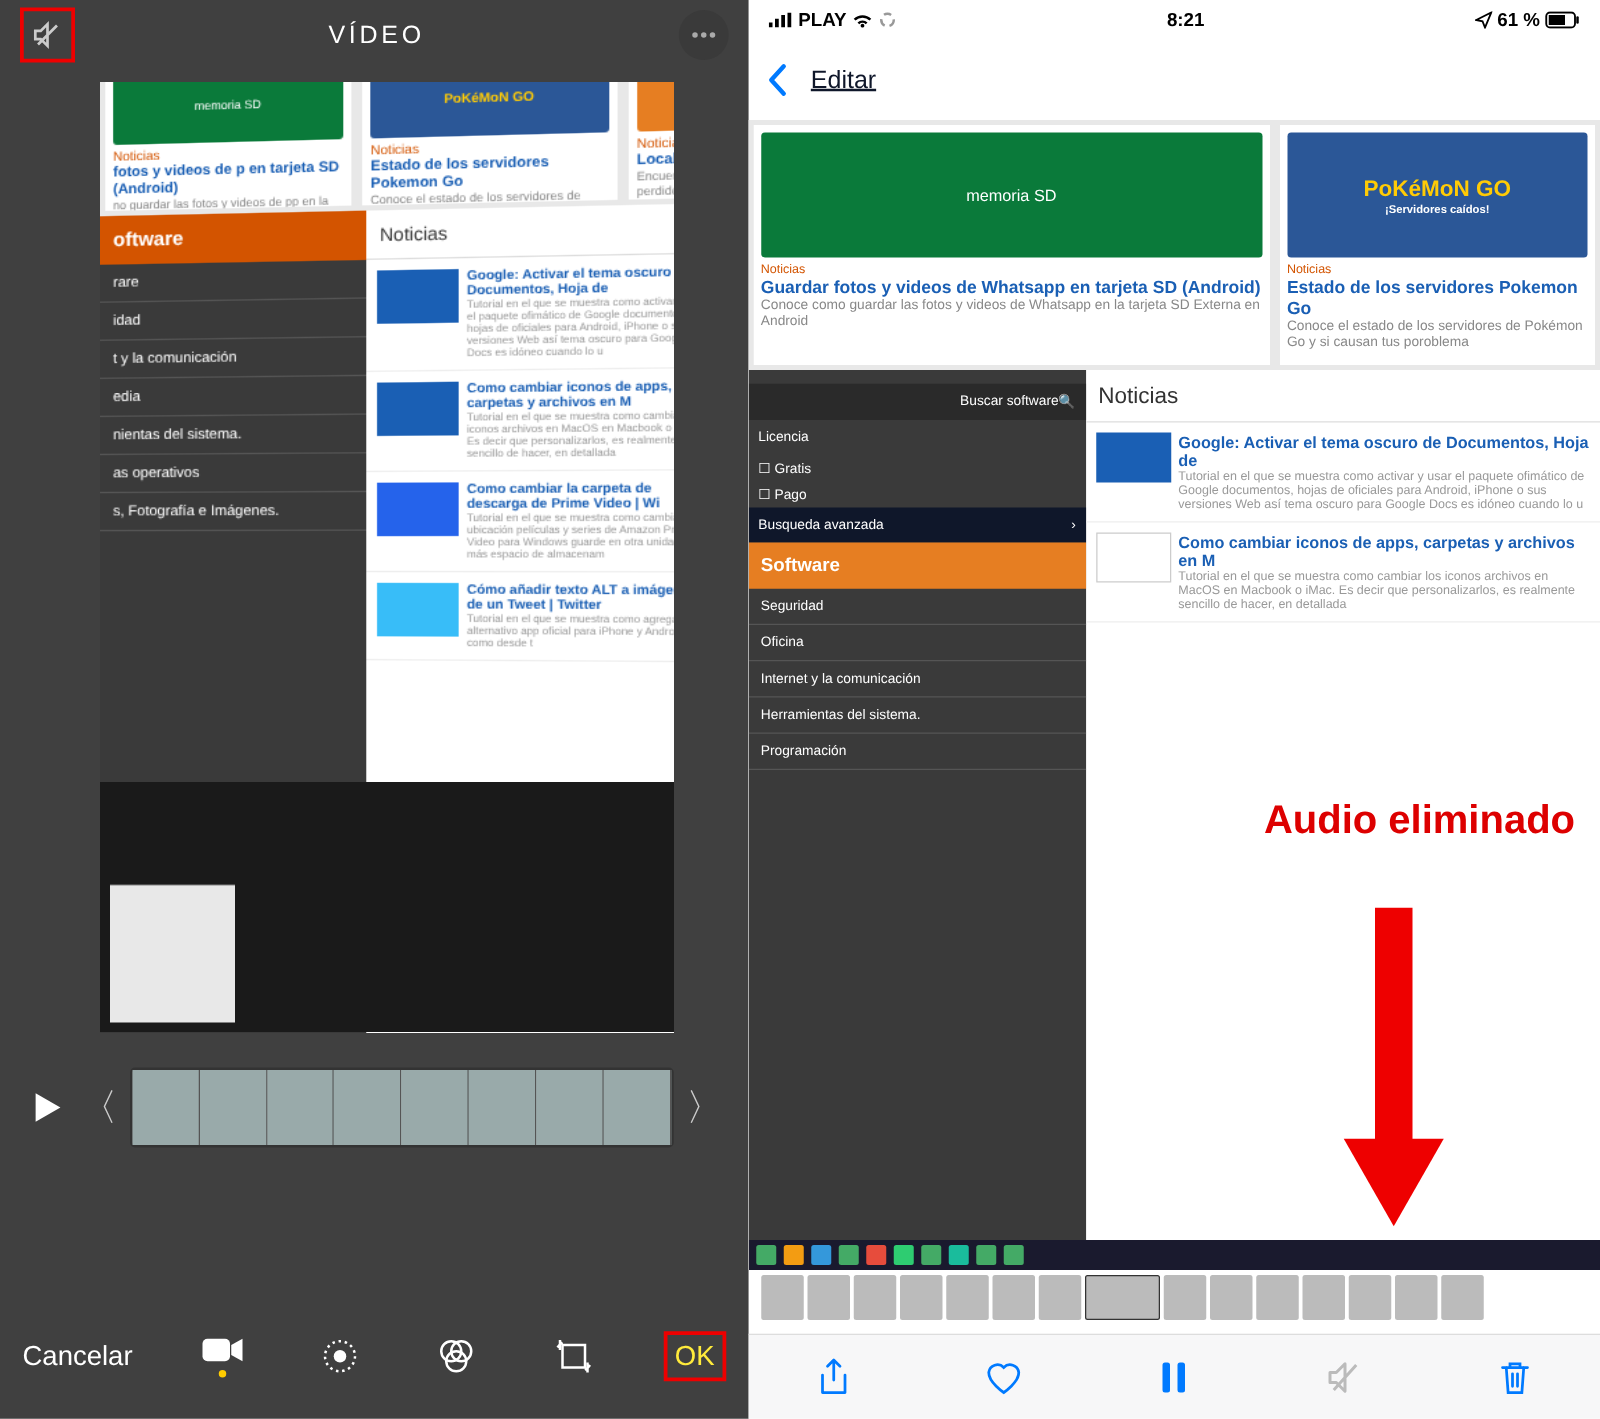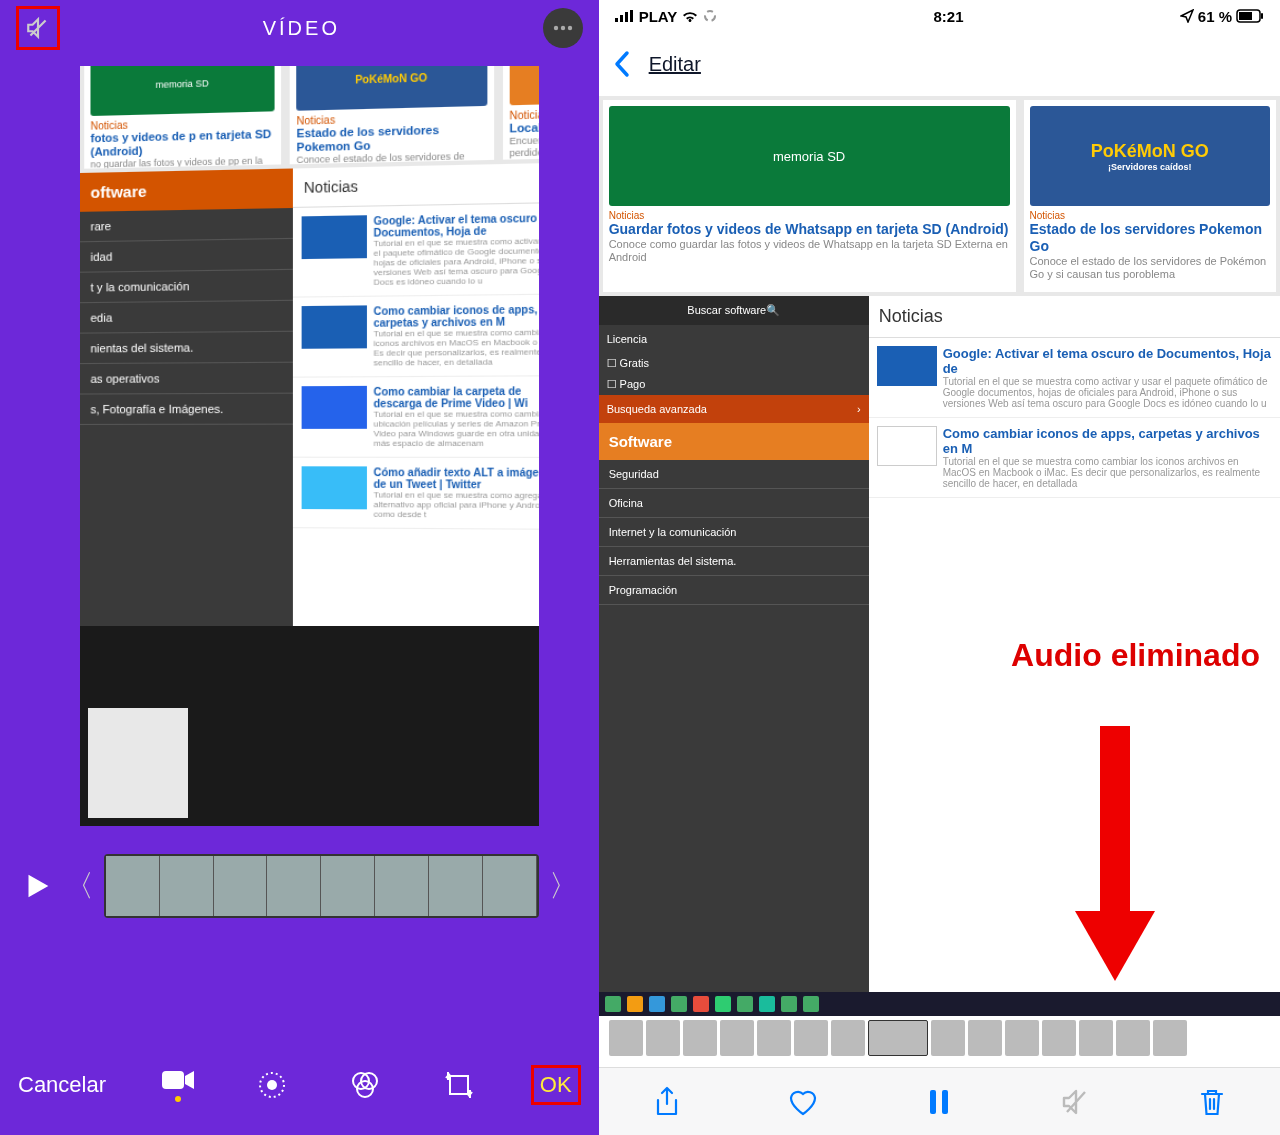--- a/index.html
+++ b/index.html
@@ -5,21 +5,21 @@
   * { box-sizing: border-box; margin: 0; padding: 0; }
   body {
     width: 1280px;
     height: 1135px;
     display: flex;
     font-family: -apple-system, "Helvetica Neue", Arial, sans-serif;
     overflow: hidden;
     background: #fff;
   }
   .pane { height: 1135px; }
-  .left { width: 666px; background: #6d28d9; color: #fff; position: relative; }
+  .left { width: 666px; background: #404040; color: #fff; position: relative; }
   .right { width: 758px; background: #fff; color: #000; position: relative; }
 
   
   .l-top { height: 56px; display: flex; align-items: center; padding: 0 16px; }
   .l-top .mute-wrap { width: 44px; height: 44px; border: 3px solid #e00; display:flex; align-items:center; justify-content:center; }
   .l-top .title { flex: 1; text-align: center; font-size: 20px; letter-spacing: 3px; font-weight: 500; }
   .l-top .more { width: 40px; height: 40px; border-radius: 50%; background: #3a3a3a; display:flex; align-items:center; justify-content:center; }
   .l-video-area { height: 780px; padding: 10px 60px 10px 80px; position: relative; }
   .l-video-content { width: 100%; height: 100%; background: #fff; overflow: hidden; position: relative; }
   .l-timeline { height: 100px; display:flex; align-items:center; padding: 0 20px; gap: 10px; }
@@ -54,25 +54,25 @@
   .web { position:absolute; inset:0; background:#e8e8e8; font-size:11px; overflow:hidden; }
   .web .row1 { display:flex; height:120px; }
   .web .card { background:#fff; margin:4px; padding:6px; flex:1; overflow:hidden; }
   .web .card .hdr { height:56px; background:#2b5797; border-radius:3px; margin-bottom:4px; }
   .web .card .hdr.g { background:#0a7a3a; }
   .web .card .hdr.o { background:#e67e22; }
   .web .card .tag { color:#d35400; font-size:10px; }
   .web .card .tit { color:#1a5fb4; font-size:11px; font-weight:600; line-height:1.2; }
   .web .card .desc { color:#888; font-size:9px; line-height:1.2; }
   .web .sidebar { width:200px; background:#3a3a3a; color:#fff; }
-  .web .sidebar .search { background:#2a2a2a; padding:8px; display:flex; justify-content:center; font-size:11px; }
+  .web .sidebar .search { background:#2a2a2a; padding:8px; display:flex; justify-content:flex-end; font-size:11px;margin-top:11px; }
   .web .sidebar .search .mag { color:#f39c12; }
   .web .sidebar .lic { padding:8px; font-size:11px; }
   .web .sidebar .cb { display:block; padding:4px 8px; font-size:11px; }
-  .web .sidebar .adv { background:#c2410c; padding:8px; font-size:11px; display:flex; justify-content:space-between; }
+  .web .sidebar .adv { background:#0f172a; padding:8px; font-size:11px; display:flex; justify-content:space-between; }
   .web .sidebar .sw-h { background:#e67e22; padding:10px; font-weight:600; font-size:15px; }
   .web .sidebar .sw-i { padding:8px 10px; border-bottom:1px solid #555; font-size:11px; }
   .web .main { flex:1; background:#fff; }
   .web .main .sec-h { padding:10px; font-size:14px; color:#333; border-bottom:1px solid #ddd; }
   .web .main .art { padding:8px; border-bottom:1px solid #eee; display:flex; gap:6px; }
   .web .main .art .thumb { width:60px; height:40px; background:#1a5fb4; flex-shrink:0; }
   .web .main .art .txt .t { color:#1a5fb4; font-size:10px; font-weight:600; }
   .web .main .art .txt .d { color:#999; font-size:8px; }
   .web .row2 { display:flex; height: calc(100% - 120px); }
   .web .taskbar { position:absolute; bottom:0; left:0; right:0; height:24px; background:#1a1a2e; display:flex; align-items:center; padding:0 6px; gap:6px; }

